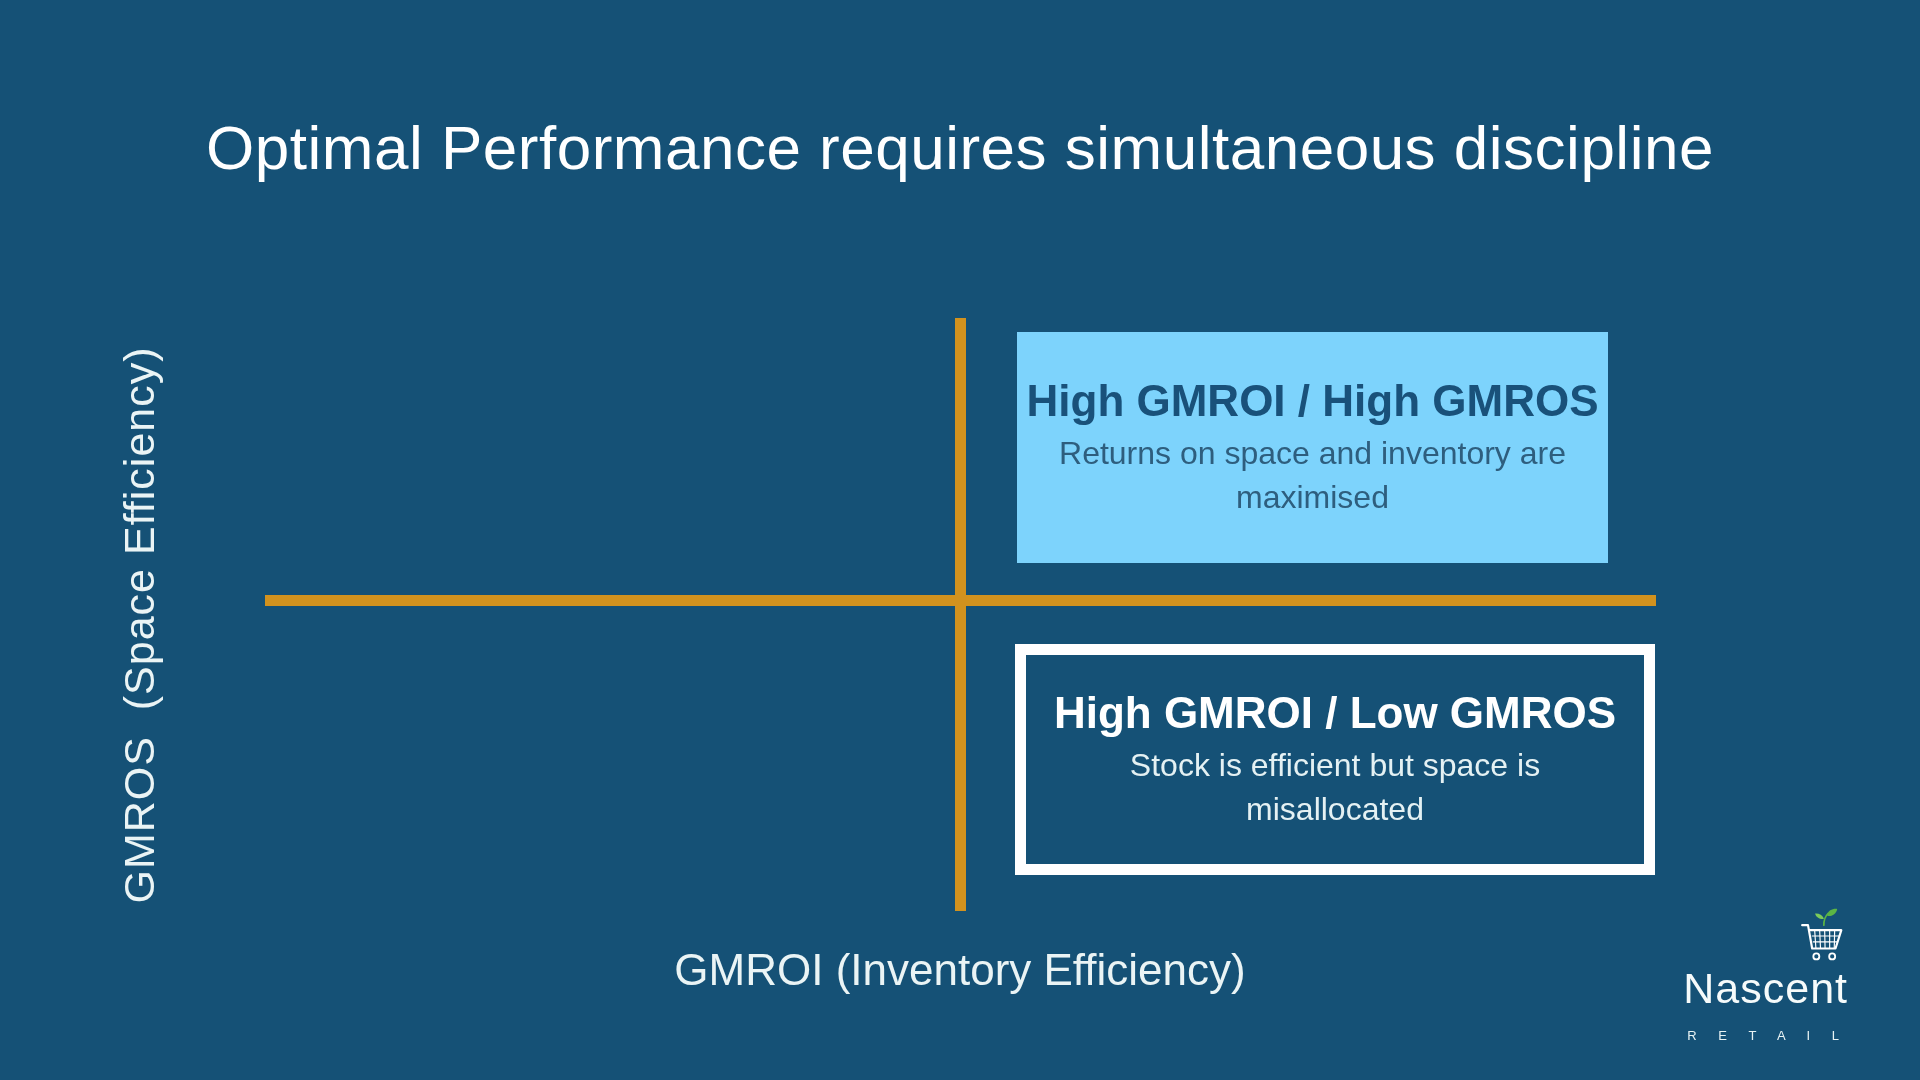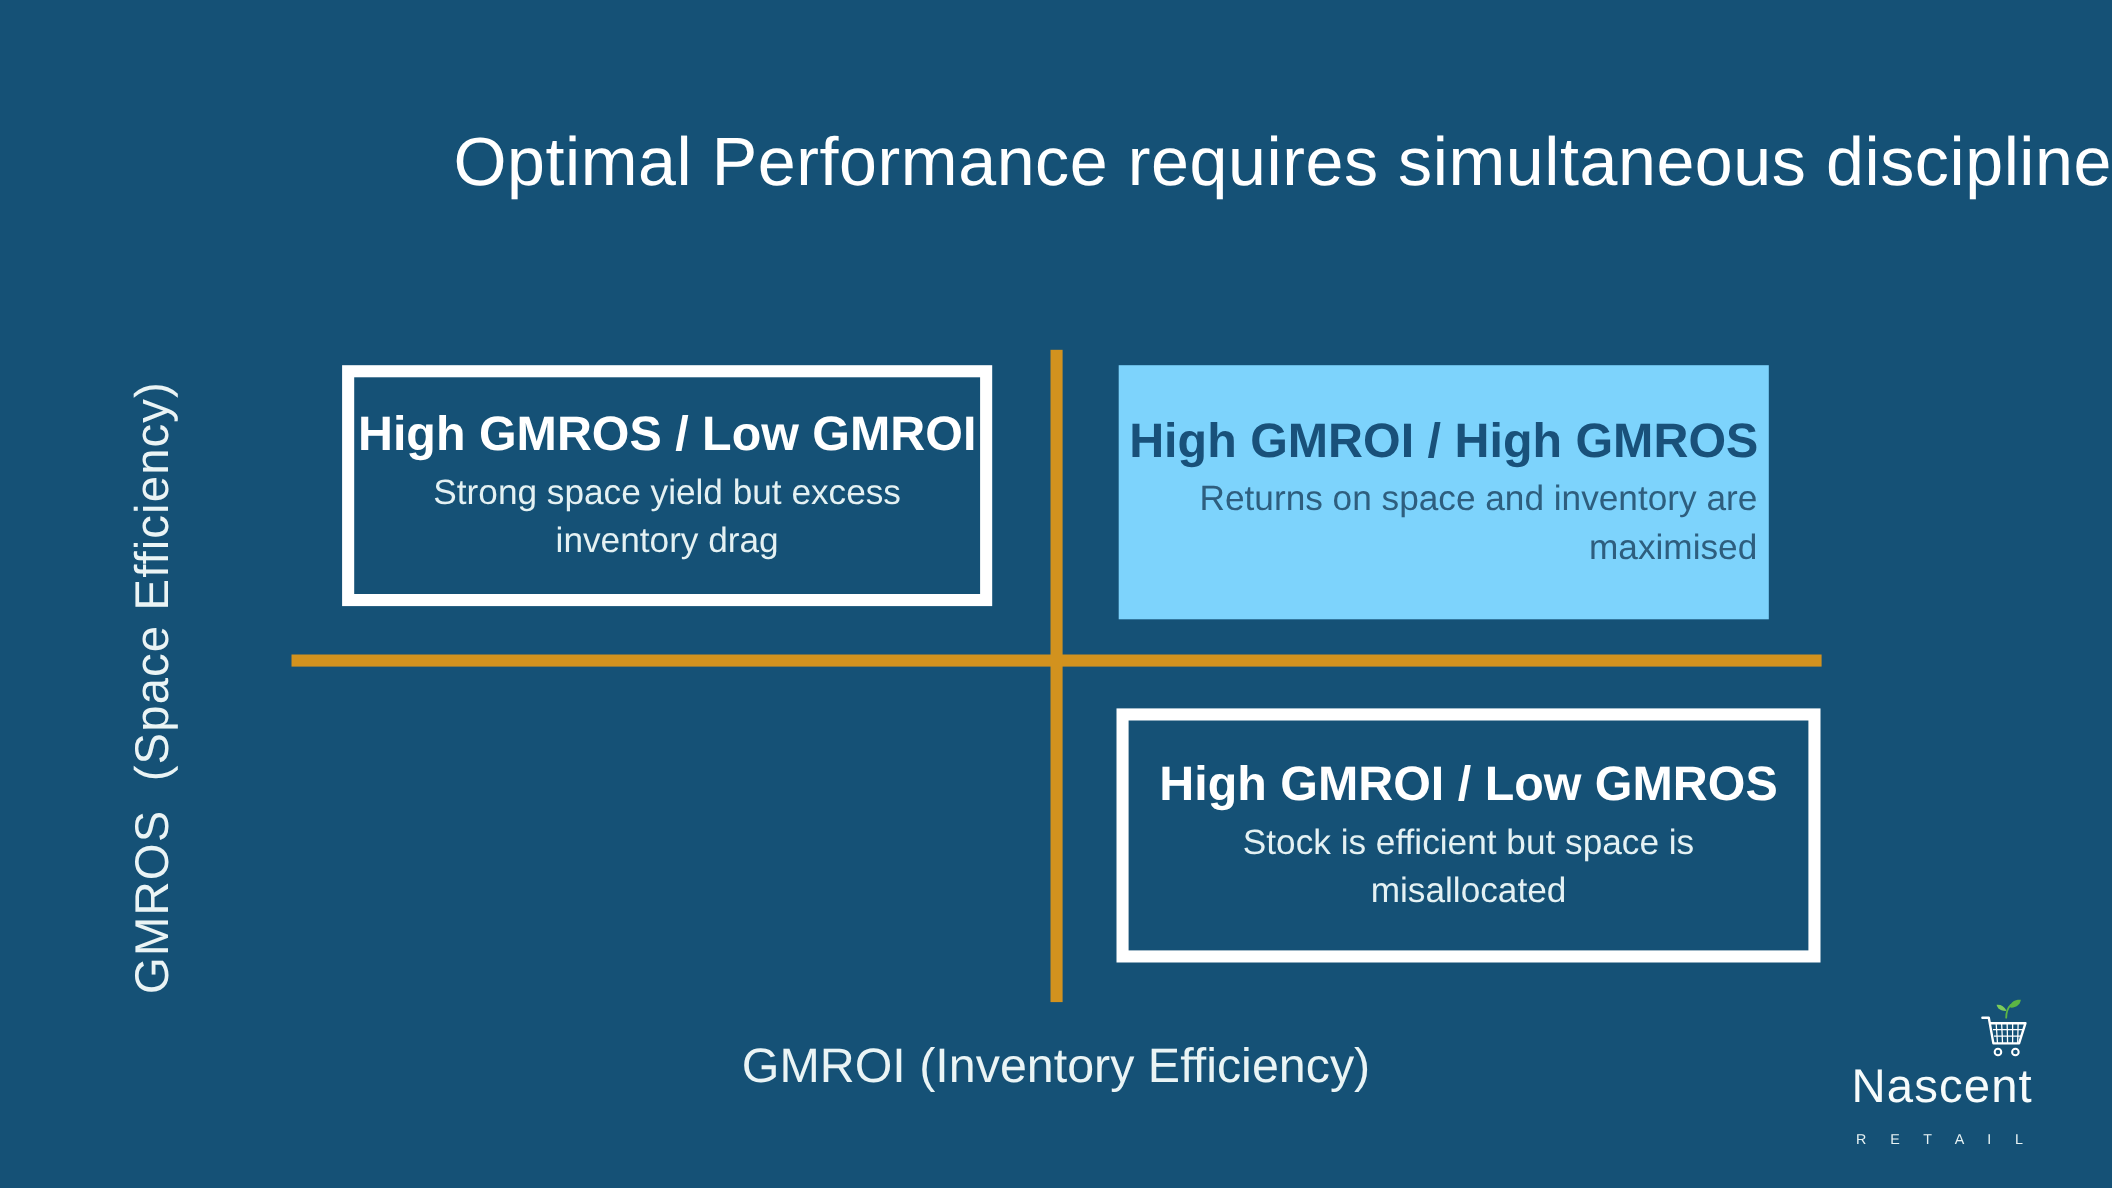--- a/index.html
+++ b/index.html
@@ -5,21 +5,21 @@
   html,body{margin:0;padding:0;background:#0d3c5a;}
   .slide{
     position:relative;
     width:1920px;height:1080px;
     background:#155176;
     font-family:"Liberation Sans", sans-serif;
     overflow:hidden;
   }
   .title{
     position:absolute;top:112px;left:0;width:100%;
-    text-align:right;
+    text-align:center;
     font-size:62px;font-weight:500;
     color:#ffffff;letter-spacing:0.5px;
     margin:0;
   }
   .axis-line{position:absolute;background:#D2921E;}
   .axis-line.h{left:265px;top:595px;width:1391px;height:11px;}
   .axis-line.v{left:955px;top:318px;width:11px;height:593px;}
 
   .quad{
     position:absolute;
@@ -36,21 +36,21 @@
   .q-heading{
     font-size:44px;font-weight:bold;color:#ffffff;
     line-height:1.15;margin:0 0 6px 0;white-space:nowrap;
   }
   .q-desc{
     font-size:32px;font-weight:normal;color:#E4F1F3;
     line-height:1.36;margin:0 auto;
   }
   .quad.tl .q-desc{max-width:480px;}
   .quad.tr .q-heading{color:#19517A;}
-  .quad.tr .q-desc{color:#2E5E7E;max-width:570px;text-align:right;}
+  .quad.tr .q-desc{color:#2E5E7E;max-width:570px;}
   .quad.br .q-desc{max-width:520px;}
 
   .x-axis-label{
     position:absolute;left:460px;top:945px;width:1000px;
     text-align:center;font-size:44px;color:#EAF4F5;
   }
   .y-axis-label{
     position:absolute;left:139px;top:625px;
     transform:translate(-50%,-50%) rotate(-90deg);
     transform-origin:center;
@@ -78,24 +78,20 @@
 <div class="slide">
 
   <h1 class="title">Optimal Performance requires simultaneous discipline</h1>
 
   <div class="y-axis-label">GMROS  (Space Efficiency)</div>
   <div class="x-axis-label">GMROI (Inventory Efficiency)</div>
 
   <div class="axis-line h"></div>
   <div class="axis-line v"></div>
 
-  <div class="quad outlined tl">
-    <div class="q-heading">High GMROS / Low GMROI</div>
-    <div class="q-desc">Strong space yield but excess inventory drag</div>
-  </div>
 
   <div class="quad tr">
     <div class="q-heading">High GMROI / High GMROS</div>
     <div class="q-desc">Returns on space and inventory are maximised</div>
   </div>
 
   <div class="quad outlined br">
     <div class="q-heading">High GMROI / Low GMROS</div>
     <div class="q-desc">Stock is efficient but space is misallocated</div>
   </div>

